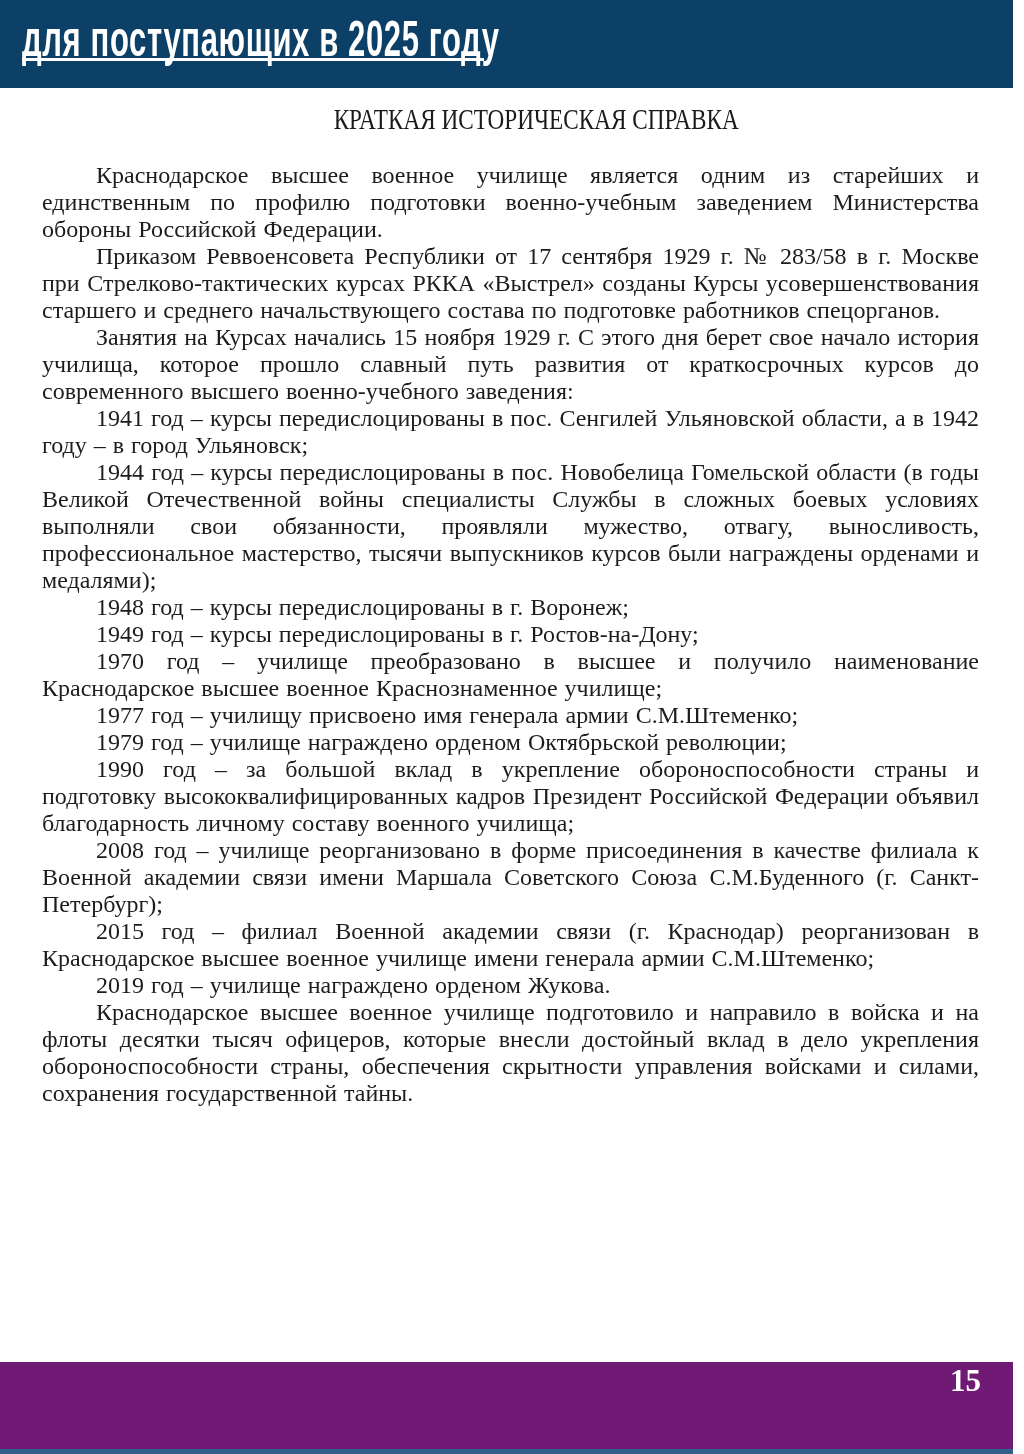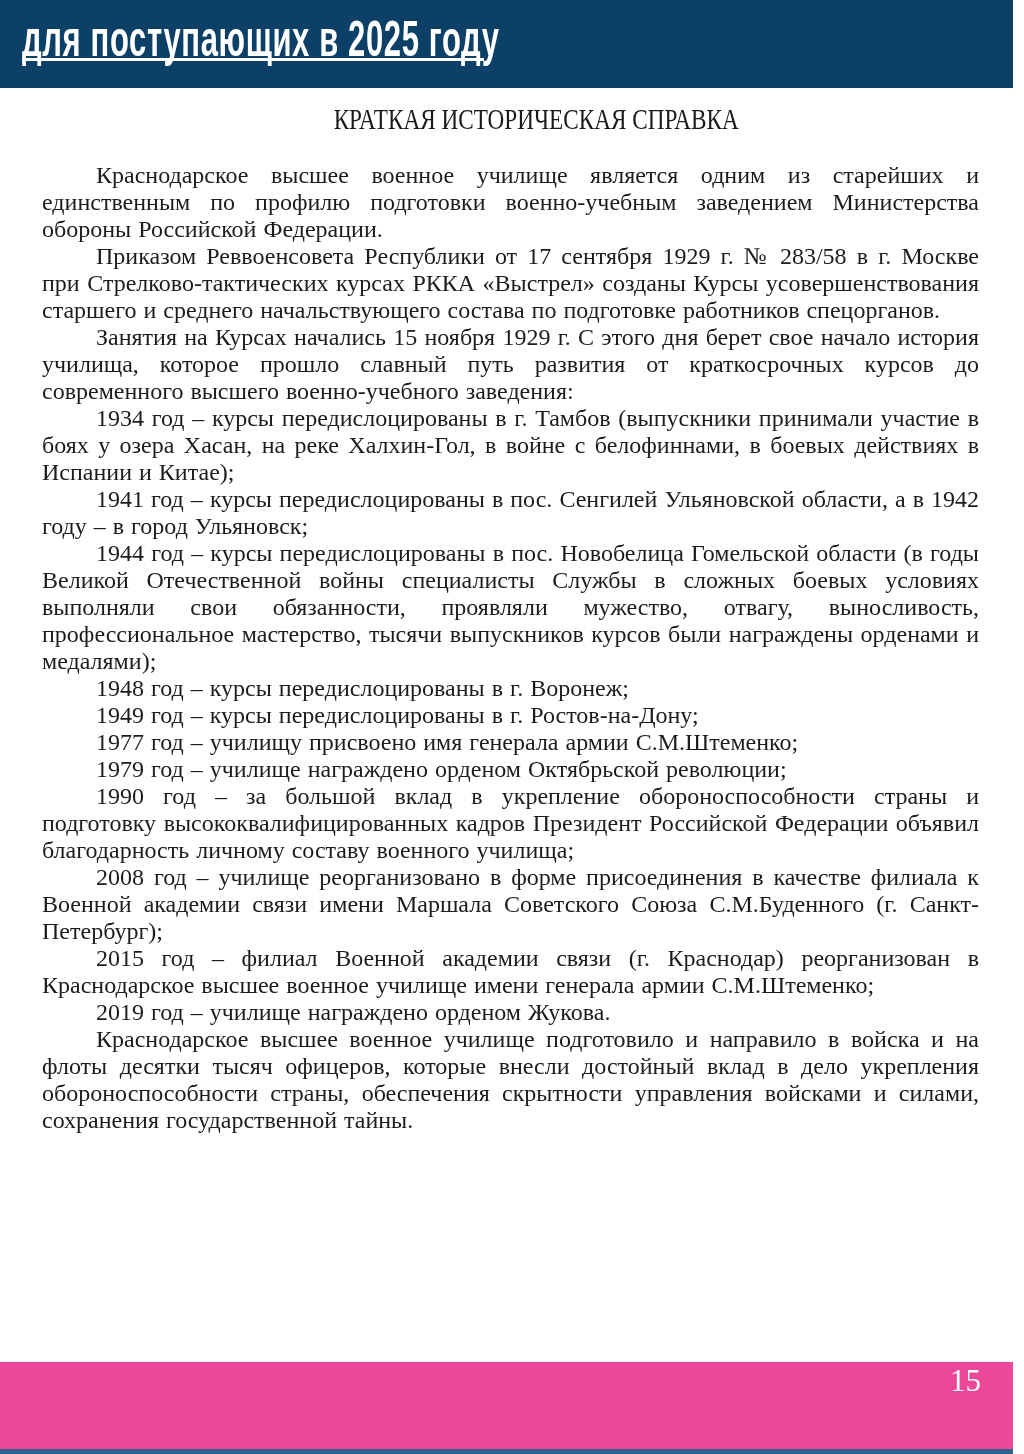--- a/index.html
+++ b/index.html
@@ -78,23 +78,24 @@
     word-spacing: 1px;
   }
 
   
   .footer {
     position: absolute;
     left: 0;
     bottom: 0;
     width: 100%;
     height: 92px;
-    background: #ec4899;
+    background: #701a75;
     border-bottom: 5px solid #31618a;
     box-sizing: border-box;
+    font-weight: bold;
   }
   .page-number {
     position: absolute;
     top: 2px;
     right: 32px;
     color: #ffffff;
     font-family: "Liberation Serif", serif;
     font-size: 31px;
     line-height: 1.1;
   }
@@ -110,25 +111,25 @@
   </header>
 
   <h1 class="doc-title">
     <span>КРАТКАЯ ИСТОРИЧЕСКАЯ СПРАВКА</span>
   </h1>
 
   <main class="content">
     <p>Краснодарское высшее военное училище является одним из старейших и единственным по профилю подготовки военно-учебным заведением Министерства обороны Российской Федерации.</p>
     <p>Приказом Реввоенсовета Республики от 17 сентября 1929 г. № 283/58 в г. Москве при Стрелково-тактических курсах РККА «Выстрел» созданы Курсы усовершенствования старшего и среднего начальствующего состава по подготовке работников спецорганов.</p>
     <p>Занятия на Курсах начались 15 ноября 1929 г. С этого дня берет свое начало история училища, которое прошло славный путь развития от краткосрочных курсов до современного высшего военно-учебного заведения:</p>
-    <p>1934 год – курсы передислоцированы в г. Тамбов (выпускники принимали участие в боях у озера Хасан, на реке Халхин-Гол, в войне с белофиннами, в боевых действиях в Испании и Китае);</p>
     <p>1941 год – курсы передислоцированы в пос. Сенгилей Ульяновской области, а в 1942 году – в город Ульяновск;</p>
     <p>1944 год – курсы передислоцированы в пос. Новобелица Гомельской области (в годы Великой Отечественной войны специалисты Службы в сложных боевых условиях выполняли свои обязанности, проявляли мужество, отвагу, выносливость, профессиональное мастерство, тысячи выпускников курсов были награждены орденами и медалями);</p>
     <p>1948 год – курсы передислоцированы в г. Воронеж;</p>
     <p>1949 год – курсы передислоцированы в г. Ростов-на-Дону;</p>
+    <p>1970 год – училище преобразовано в высшее и получило наименование Краснодарское высшее военное Краснознаменное училище;</p>
     <p>1977 год – училищу присвоено имя генерала армии С.М.Штеменко;</p>
     <p>1979 год – училище награждено орденом Октябрьской революции;</p>
     <p>1990 год – за большой вклад в укрепление обороноспособности страны и подготовку высококвалифицированных кадров Президент Российской Федерации объявил благодарность личному составу военного училища;</p>
     <p>2008 год – училище реорганизовано в форме присоединения в качестве филиала к Военной академии связи имени Маршала Советского Союза С.М.Буденного (г. Санкт-Петербург);</p>
     <p>2015 год – филиал Военной академии связи (г. Краснодар) реорганизован в Краснодарское высшее военное училище имени генерала армии С.М.Штеменко;</p>
     <p>2019 год – училище награждено орденом Жукова.</p>
     <p>Краснодарское высшее военное училище подготовило и направило в войска и на флоты десятки тысяч офицеров, которые внесли достойный вклад в дело укрепления обороноспособности страны, обеспечения скрытности управления войсками и силами, сохранения государственной тайны.</p>
   </main>
 
   <footer class="footer">

